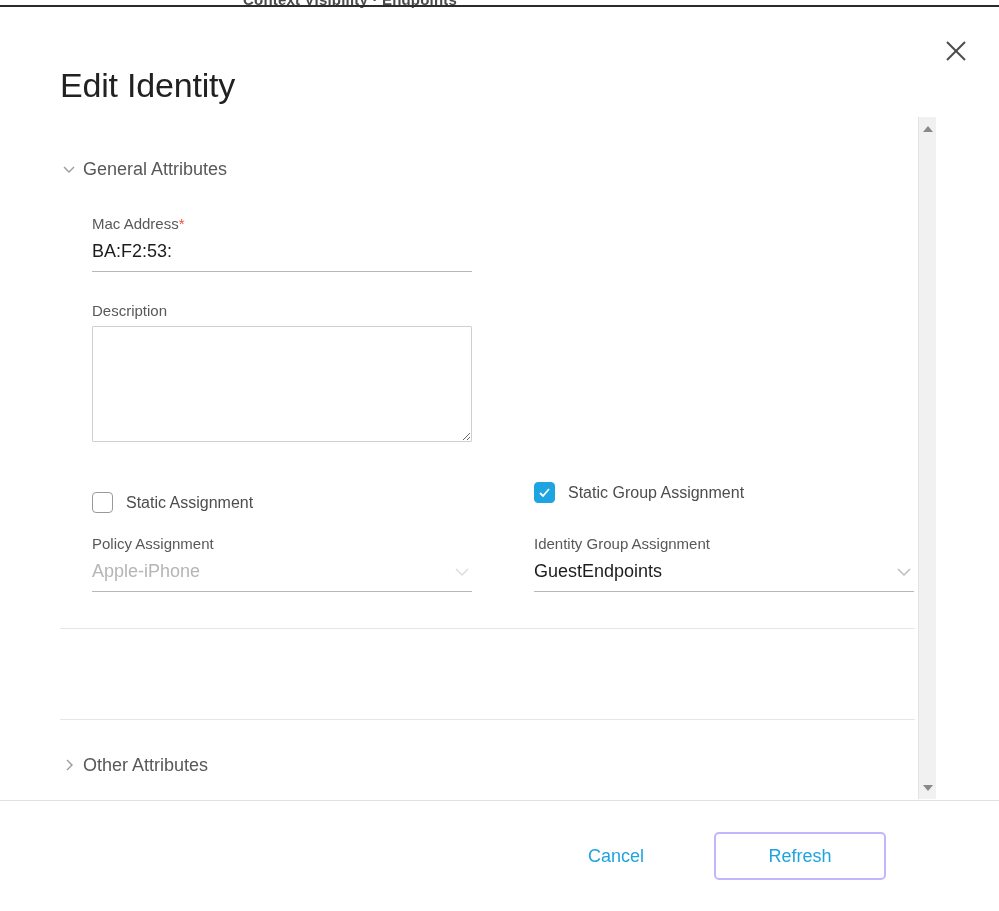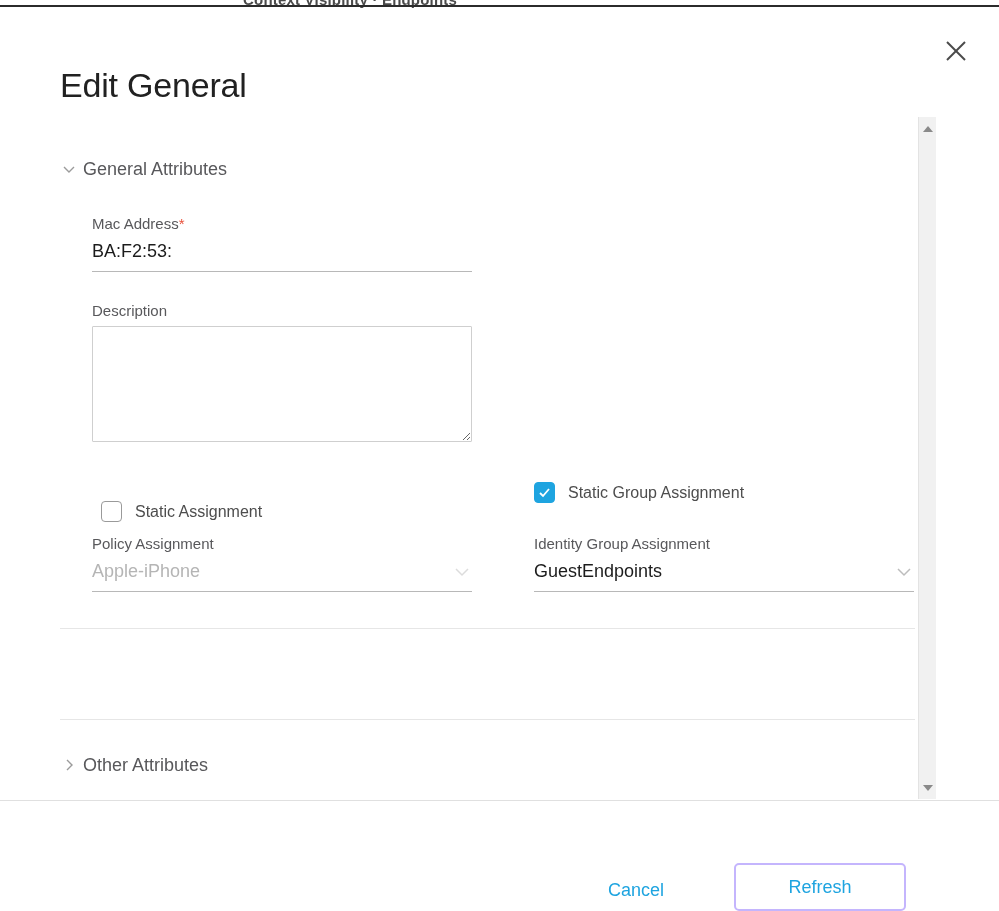--- a/index.html
+++ b/index.html
@@ -189,21 +189,21 @@
 
   
   .check-row {
     position: absolute;
     display: flex;
     align-items: center;
     gap: 13px;
     cursor: pointer;
     user-select: none;
   }
-  #chk-static-assignment { left: 92px; top: 384px; margin-left: 9px; }
+  #chk-static-assignment { left: 92px; top: 375px; }
   #chk-static-group      { left: 534px; top: 365px; }
 
   .cbox {
     width: 21px;
     height: 21px;
     border-radius: 4px;
     border: 1px solid #9a9a9a;
     background: #ffffff;
     flex: 0 0 21px;
     display: flex;
@@ -285,23 +285,23 @@
     background: #e0e0e0;
   }
   #footer {
     position: absolute;
     left: 0;
     top: 792px;
     width: 999px;
     height: 110px;
     background: #ffffff;
     display: flex;
-    align-items: flex-end;
+    align-items: center;
     justify-content: flex-end;
-    padding-right: 60px;
+    padding-right: 80px;
     gap: 0;
   }
   #btn-cancel {
     border: 0;
     background: transparent;
     color: #1ea4e0;
     font-family: "Liberation Sans", sans-serif;
     font-size: 18px;
     cursor: pointer;
     padding: 10px 14px;
@@ -344,21 +344,21 @@
 
 <div id="modal">
 
   <button id="close-btn" aria-label="Close">
     <svg width="24" height="24" viewBox="0 0 24 24">
       <line x1="3" y1="3" x2="21" y2="21" stroke="#4a4a4a" stroke-width="2"></line>
       <line x1="21" y1="3" x2="3" y2="21" stroke="#4a4a4a" stroke-width="2"></line>
     </svg>
   </button>
 
-  <h1 id="dialog-title">Edit General</h1>
+  <h1 id="dialog-title">Edit Identity</h1>
 
   <div id="scroll-region">
     <div id="scroll-content">
 
       <div class="section-header" id="sec-general">
         <svg class="chev" viewBox="0 0 18 18">
           <polyline points="4,7 9,12 14,7" fill="none" stroke="#9b9b9b" stroke-width="1.4"></polyline>
         </svg>
         <span class="sec-label">General Attributes</span>
       </div>

